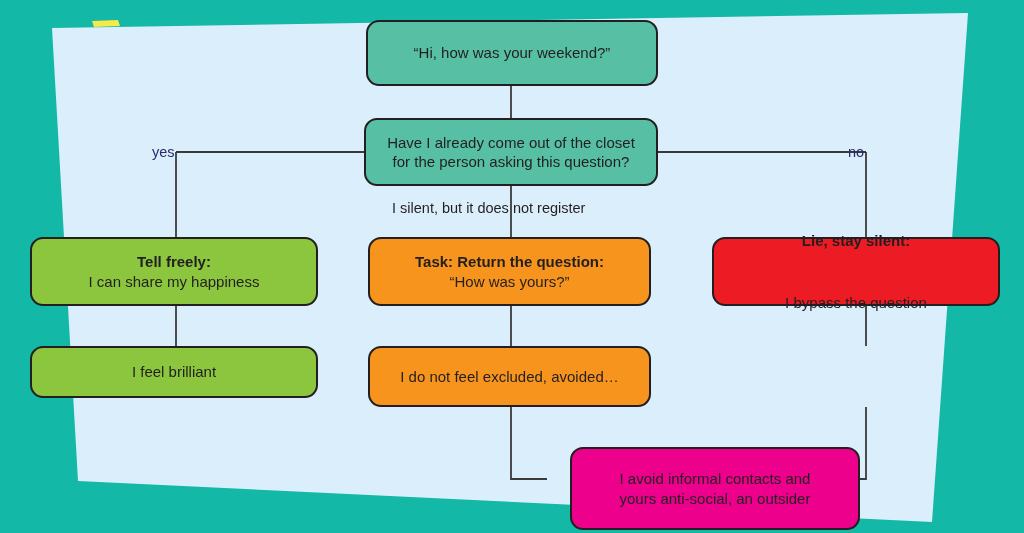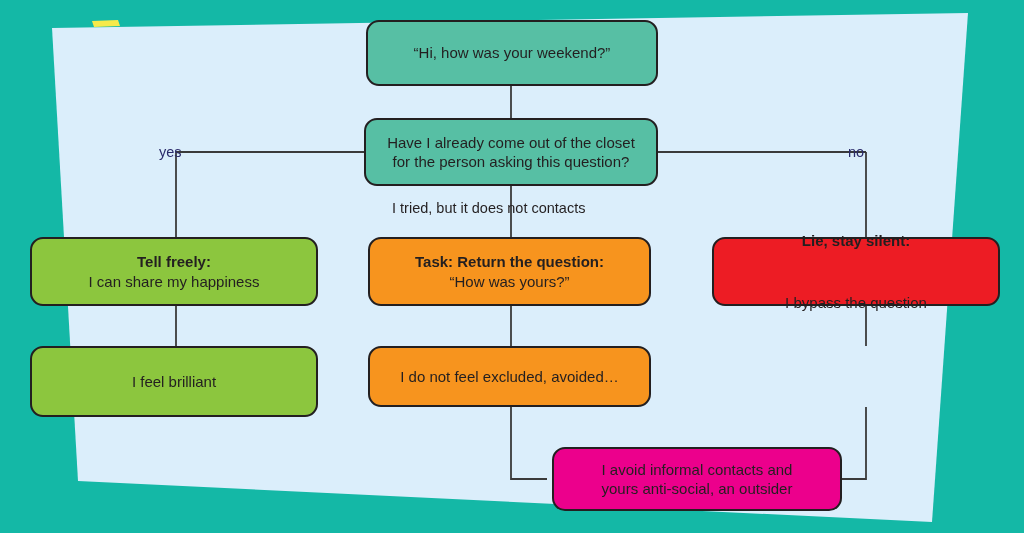--- a/index.html
+++ b/index.html
@@ -111,31 +111,31 @@
   <div class="node green" style="left:30px;top:237px;width:288px;height:69px;font-size:15px;">
     <span class="ln b">Tell freely:</span>
     <span class="ln">I can share my happiness</span>
   </div>
 
   <div class="node red" style="left:712px;top:237px;width:288px;height:69px;font-size:15px;">
     <span class="ln b">Lie, stay silent:</span>
     <span class="ln">I bypass the question</span>
   </div>
 
-  <div class="node green" style="left:30px;top:346px;width:288px;height:71px;font-size:15px;">
+  <div class="node green" style="left:30px;top:346px;width:288px;height:52px;font-size:15px;">
     <span class="ln">I feel brilliant</span>
   </div>
 
   <div class="node orange" style="left:368px;top:346px;width:283px;height:61px;font-size:15px;">
     <span class="ln">I do not feel excluded, avoided…</span>
   </div>
 
 
-  <div class="node pink" style="left:552px;top:447px;width:290px;height:64px;font-size:15px;">
+  <div class="node pink" style="left:570px;top:447px;width:290px;height:83px;font-size:15px;">
     <span class="ln">I avoid informal contacts and</span>
     <span class="ln">yours anti-social, an outsider</span>
   </div>
 
-  <div class="edge-label" style="left:159px;top:144px;">yes</div>
+  <div class="edge-label" style="left:152px;top:144px;">yes</div>
   <div class="edge-label" style="left:848px;top:144px;text-align:center;">no</div>
-  <div class="mid-label" style="left:392px;top:200px;">I tried, but it does not contacts</div>
+  <div class="mid-label" style="left:392px;top:200px;">I silent, but it does not register</div>
 
 </div>
 
 </body></html>

